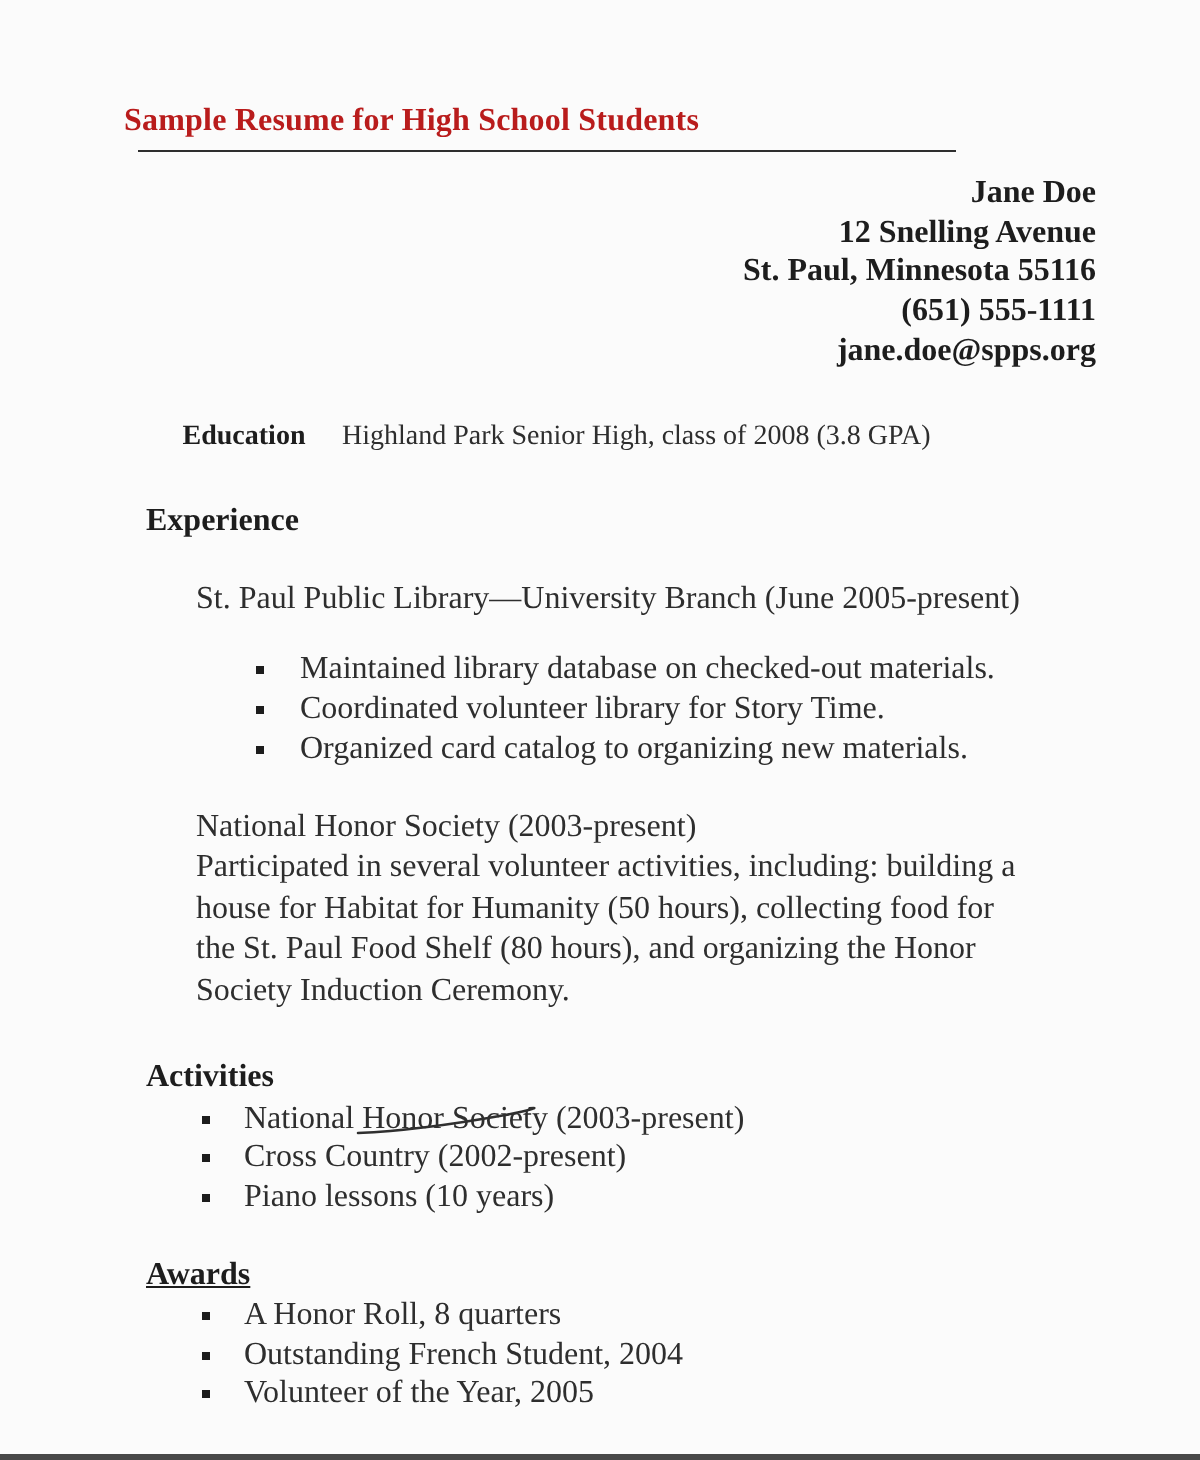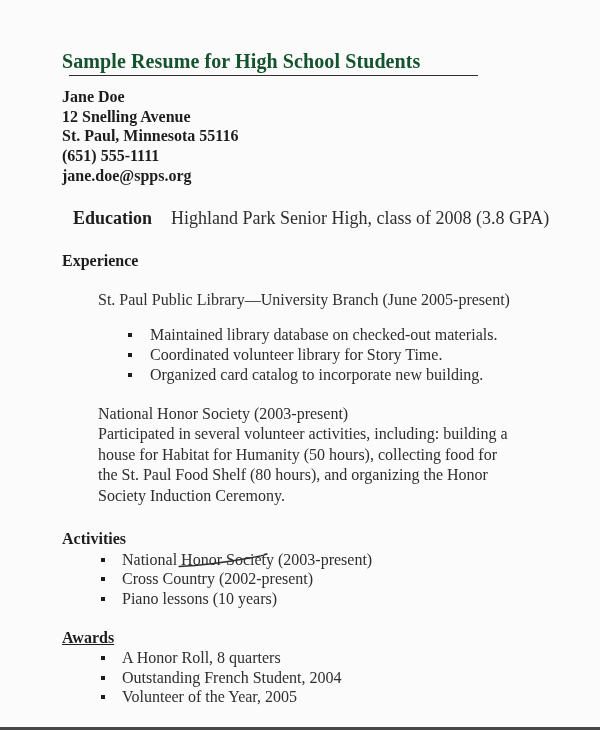--- a/index.html
+++ b/index.html
@@ -8,54 +8,55 @@
     height: 730px;
     background: #fbfbfb;
     font-family: "Liberation Serif", "DejaVu Serif", serif;
     color: #2e2e2e;
     position: relative;
     overflow: hidden;
   }
   .doc { padding: 50px 38px 0 62px; }
 
   .title {
-    font-size: 20px;
+    font-size: 16px;
     font-weight: 700;
-    color: #14532d;
+    color: #b91c1c;
     line-height: 22px;
     letter-spacing: 0.1px;
   }
   .title-rule {
     height: 0;
     border-bottom: 1.5px solid #2e2e2e;
     width: 409px;
     margin: 3px 0 0 7px;
   }
 
   .contact {
-    text-align: left;
+    text-align: right;
     font-weight: 700;
     font-size: 16px;
     line-height: 19.7px;
     margin-top: 11px;
     margin-right: 14px;
     color: #1d1d1d;
   }
 
   .edu-row {
     margin: 23px 0 0 11px;
     display: flex;
-    font-size: 18px;
+    font-size: 14px;
     line-height: 19.5px;
+    text-align: center;
   }
   .heading { font-weight: 700; color: #1d1d1d; }
   .edu-label { width: 98px; flex: none; }
 
   .section-heading {
-    margin: 23px 0 0 0;
+    margin: 23px 0 0 11px;
     font-size: 16px;
     line-height: 19.5px;
   }
 
   .job { margin-left: 36px; font-size: 16px; line-height: 19.8px; }
   .job-title { margin-top: 19px; }
 
   ul.bullets { list-style: none; margin: 16px 0 0 29px; padding: 0; }
   ul.bullets li { position: relative; padding-left: 23px; line-height: 20px; }
 
@@ -115,21 +116,21 @@
   </div>
 
   <div>
     <div class="heading section-heading">Experience</div>
 
     <div class="job">
       <div class="job-title">St. Paul Public Library—University Branch (June 2005-present)</div>
       <ul class="bullets">
         <li><span class="sq"></span><span>Maintained library database on checked-out materials.</span></li>
         <li><span class="sq"></span><span>Coordinated volunteer library for Story Time.</span></li>
-        <li><span class="sq"></span><span>Organized card catalog to incorporate new building.</span></li>
+        <li><span class="sq"></span><span>Organized card catalog to organizing new materials.</span></li>
       </ul>
     </div>
 
     <div class="job">
       <div class="job-title">National Honor Society (2003-present)</div>
       <div class="nhs-desc">Participated in several volunteer activities, including: building a house for Habitat for Humanity (50 hours), collecting food for the St. Paul Food Shelf (80 hours), and organizing the Honor Society Induction Ceremony.</div>
     </div>
   </div>
 
   <div>

